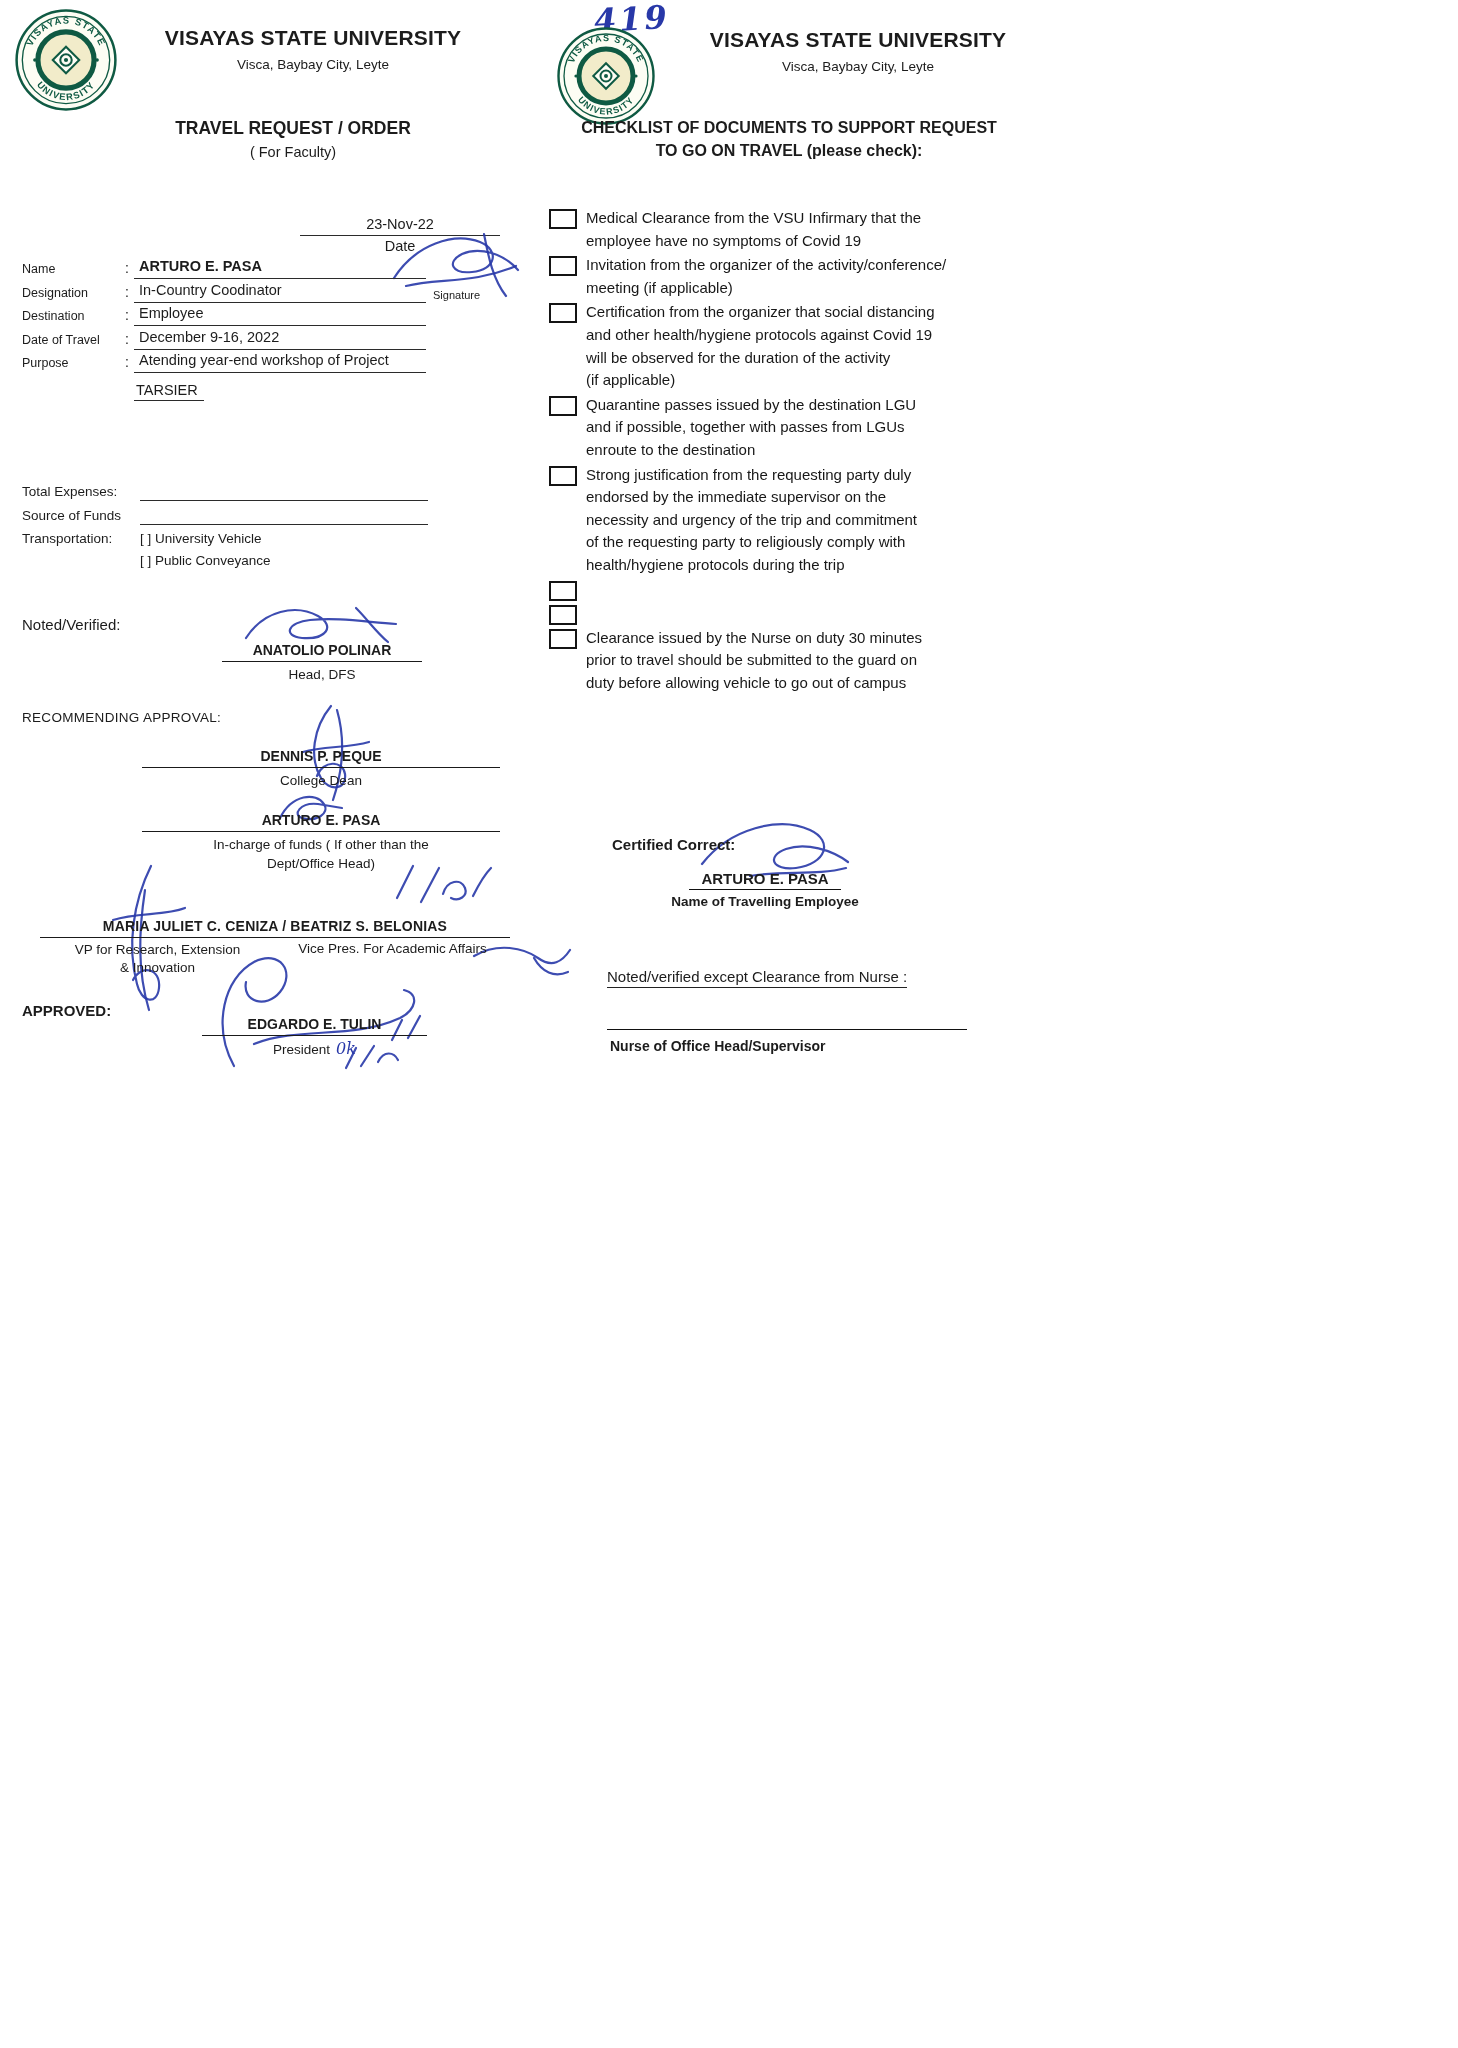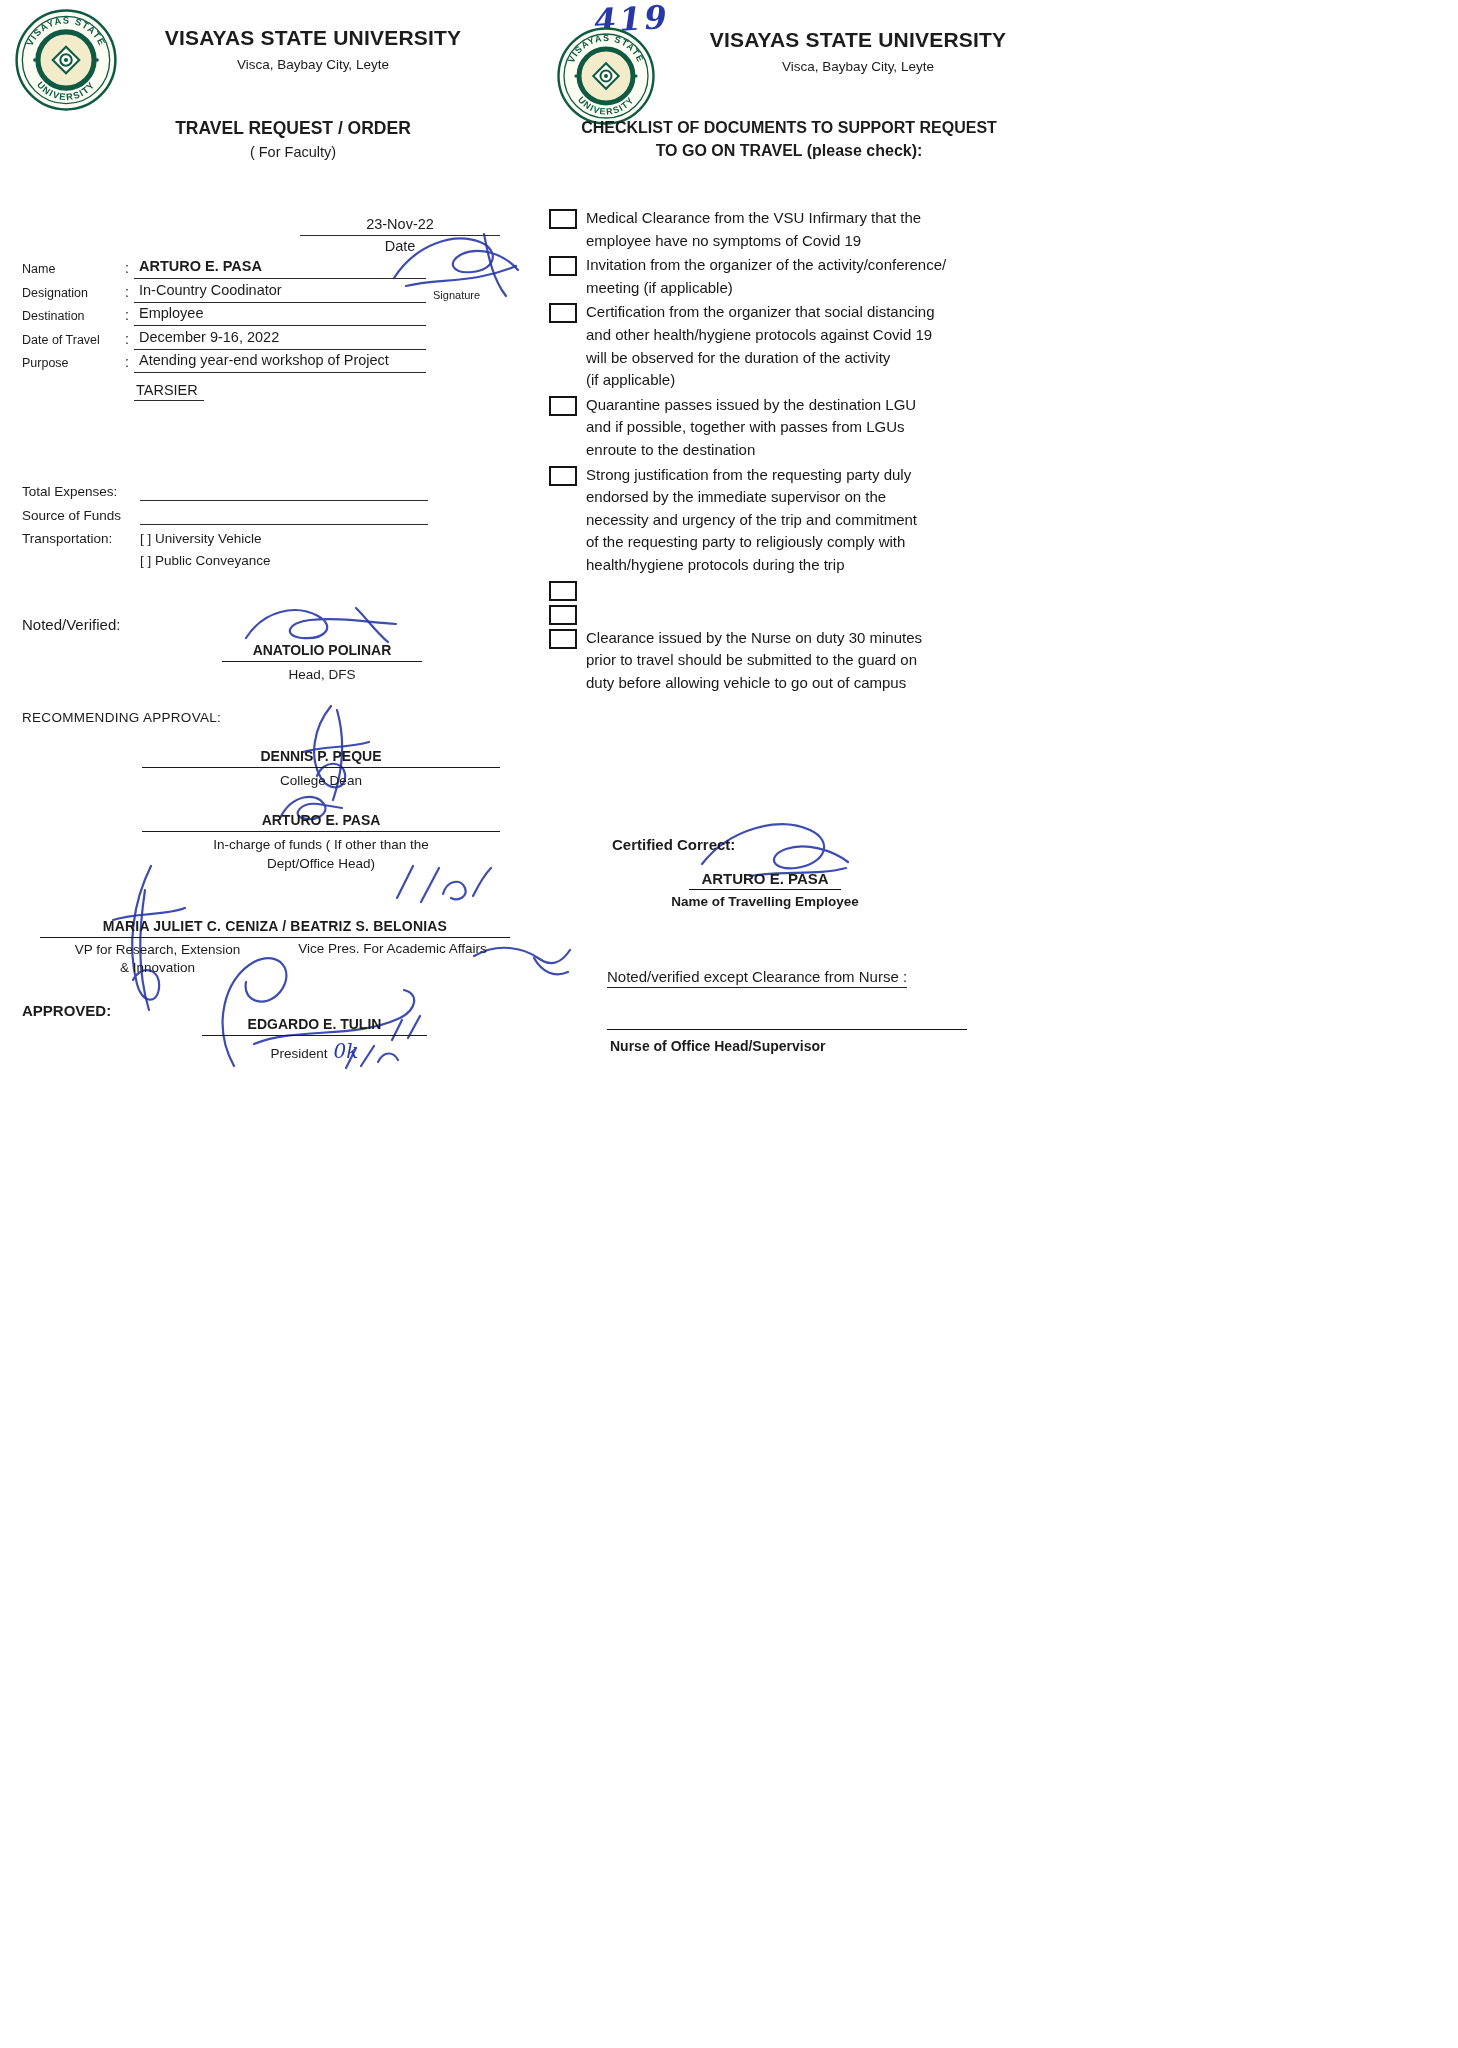--- a/index.html
+++ b/index.html
@@ -63,21 +63,21 @@
   .vp-titles{display:flex;margin-top:3px;}
   .vp-title-left{width:235px;font-size:13.5px;line-height:18px;white-space:pre-line;text-align:center;}
   .vp-title-right{flex:1;font-size:13.5px;text-align:center;}
   .title-row{display:flex;justify-content:center;align-items:baseline;gap:6px;margin-top:3px;}
   .title-row .sign-title{margin-top:0;}
 
   
   .handwriting{color:var(--ink-blue,#2838a8);font-family:"DejaVu Serif",serif;font-style:italic;}
   .pagenum{position:absolute;left:594px;top:0px;font-size:32px;letter-spacing:3px;
            transform:rotate(-3deg);font-weight:bold;}
-  .ok-mark{font-size:20px;}
+  .ok-mark{font-size:16px;}
   .sig{position:absolute;pointer-events:none;}
   .sig path{stroke:var(--ink-blue,#2838a8);fill:none;stroke-width:2.2;stroke-linecap:round;opacity:.9;}
 
   
   .check-title{position:absolute;left:546px;top:116px;width:486px;text-align:center;
                font-size:16px;font-weight:bold;line-height:23px;white-space:pre-line;}
   .checklist{position:absolute;left:549px;top:207px;width:486px;}
   .check-item{display:flex;margin-bottom:2px;}
   .checkbox{width:28px;height:20px;border:2.6px solid #141414;margin-right:9px;flex:none;margin-top:2px;background:#fff;}
   .check-text{font-size:15px;line-height:22.6px;white-space:pre-line;color:#181818;}

